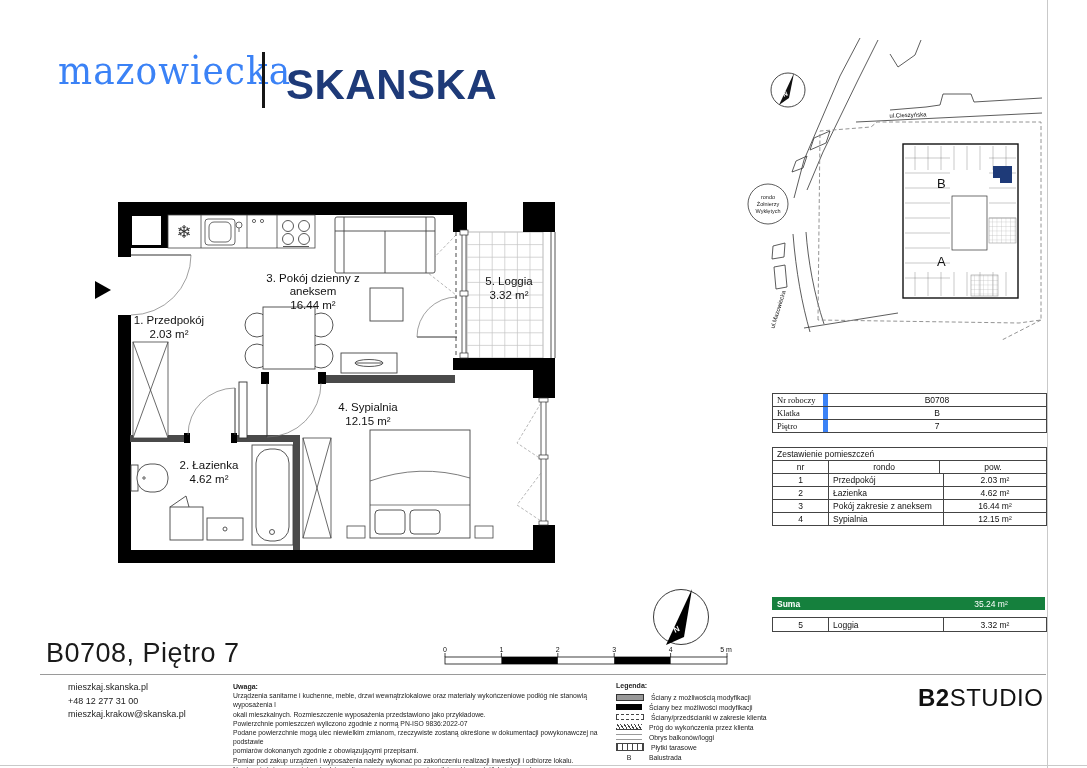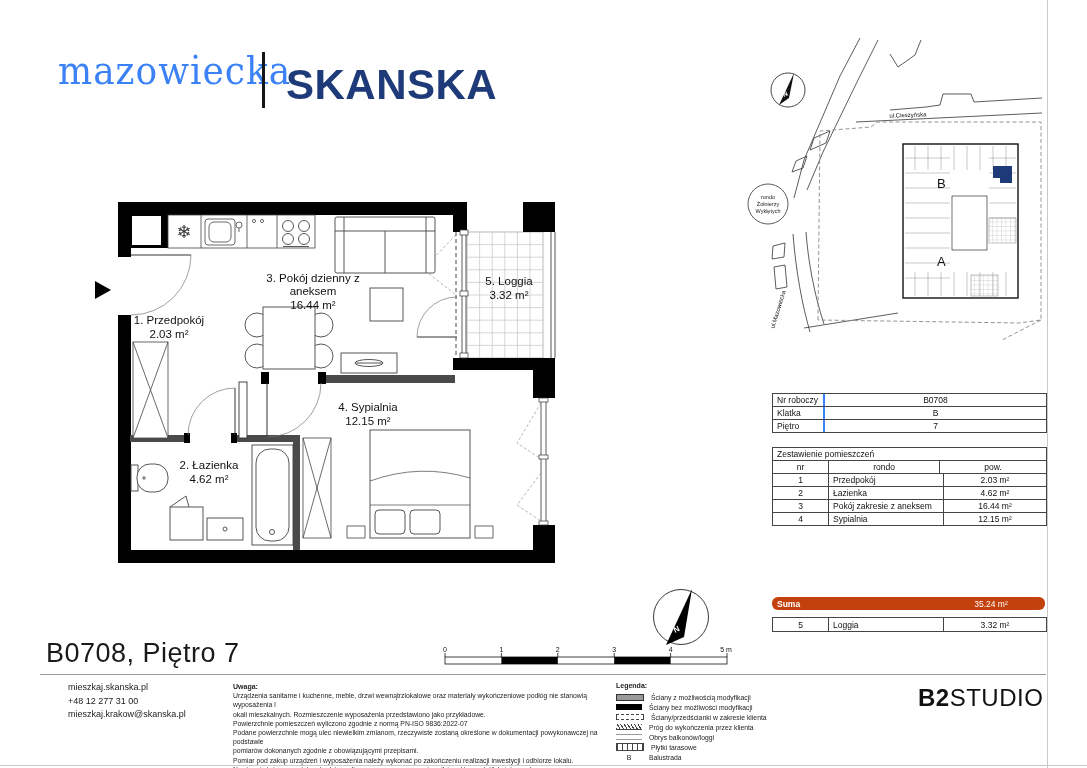--- a/index.html
+++ b/index.html
@@ -20,21 +20,21 @@
   .right-edge{left:1047px;top:0;width:1px;height:768px;background:#c9c9c9;}
   .bottom-edge{left:0;top:765px;width:1087px;height:1px;background:#c9c9c9;}
   .footer-rule{left:40px;top:674px;width:1006px;height:1px;background:#9a9a9a;}
 
   
   .tbl{border:1px solid #444;font-size:8.5px;line-height:12px;background:#fff;}
   .trow{display:flex;align-items:center;height:12px;}
   .trow + .trow{border-top:1px solid #444;}
   .info-tbl{left:772px;top:393px;width:273px;}
   .info-tbl .trow{height:12px;}
-  .info-tbl .lab{width:46px;border-right:2px solid #3b82f6;padding-left:4px;height:100%;display:flex;align-items:center;}
+  .info-tbl .lab{width:46px;border-right:5px solid #3b82f6;padding-left:4px;height:100%;display:flex;align-items:center;font-family:Liberation Serif, serif;}
   .info-tbl .val{flex:1;text-align:center;}
   .rooms-tbl{left:772px;top:447px;width:273px;}
   .rooms-tbl .title{padding-left:4px;height:12px;display:flex;align-items:center;border-bottom:1px solid #444;text-align:center;}
   .c-nr{width:55px;text-align:center;border-right:1px solid #444;height:100%;display:flex;align-items:center;justify-content:center;}
   .c-name{width:110px;padding-left:4px;border-right:1px solid #444;height:100%;display:flex;align-items:center;}
   .c-name.hd{justify-content:center;padding-left:0;}
   .c-pow{flex:1;text-align:center;height:100%;display:flex;align-items:center;justify-content:center;}
   .suma-bar{left:772px;top:597px;width:273px;height:13px;color:#fff;font-size:8.5px;display:flex;align-items:center;}
   .suma-bar .sl{padding-left:5px;font-weight:700;flex:1;}
   .suma-bar .sv{width:108px;text-align:center;}
@@ -350,21 +350,21 @@
     <div class="c-name">Pokój zakresie z aneksem</div>
     <div class="c-pow">16.44 m²</div>
   </div>
   <div class="trow">
     <div class="c-nr">4</div>
     <div class="c-name">Sypialnia</div>
     <div class="c-pow">12.15 m²</div>
   </div>
 </div>
 
-<div class="abs suma-bar" style="background:#c2410c;border-radius:6px;">
+<div class="abs suma-bar" style="background:#15803d;">
   <span class="sl">Suma</span>
   <span class="sv">35.24 m²</span>
 </div>
 
 <div class="abs tbl loggia-row">
   <div class="trow">
     <div class="c-nr">5</div>
     <div class="c-name">Loggia</div>
     <div class="c-pow">3.32 m²</div>
   </div>

